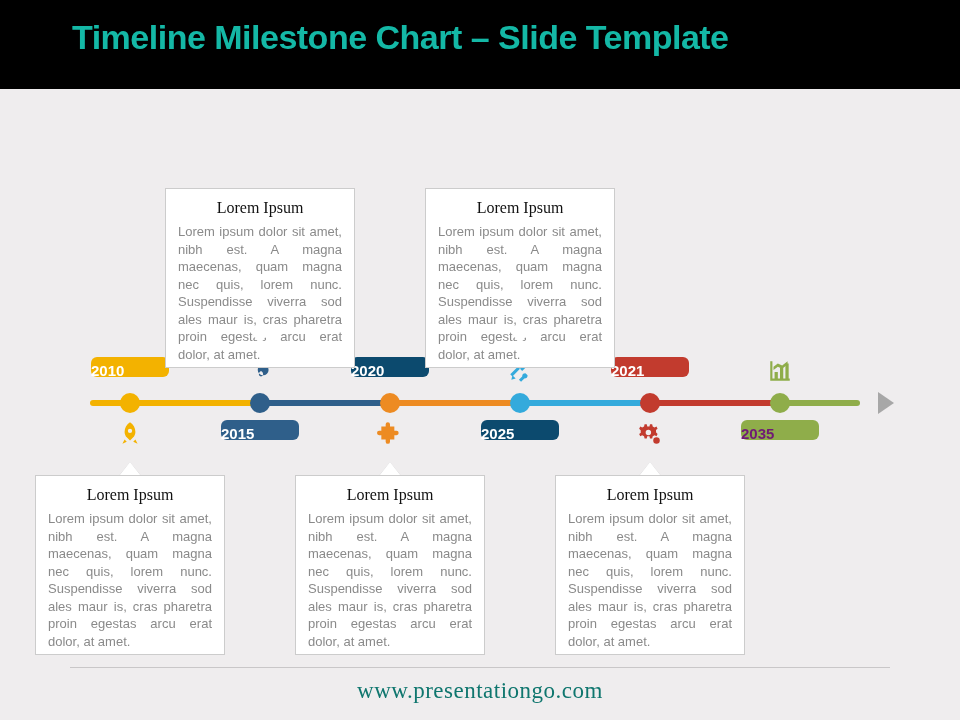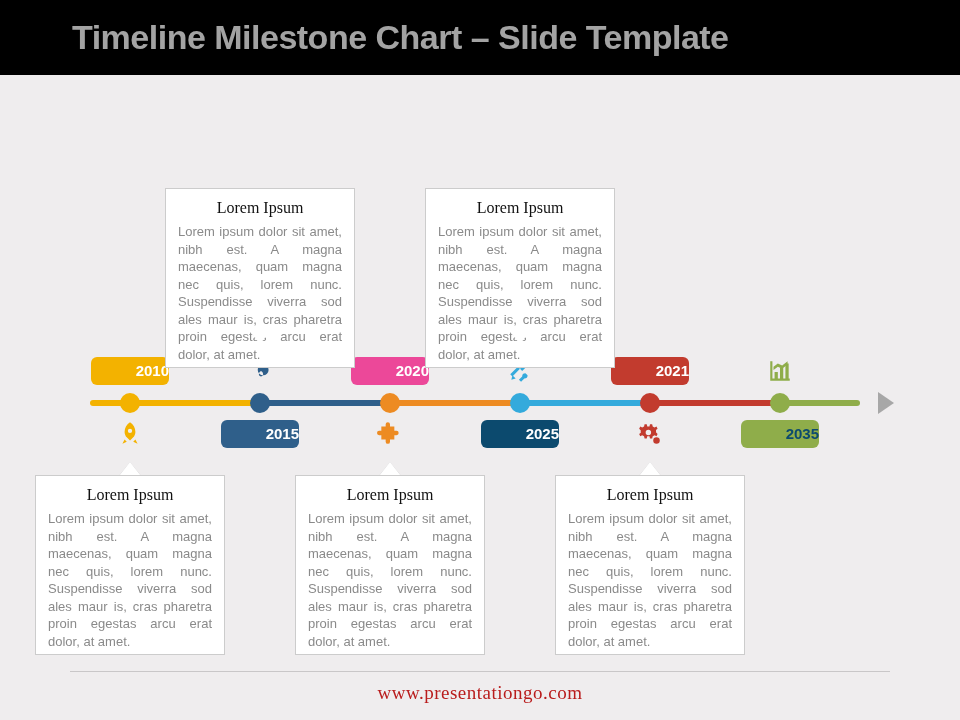--- a/index.html
+++ b/index.html
@@ -1,38 +1,38 @@
 <!DOCTYPE html>
 <html><head>
 <meta charset="utf-8">
 <style>
   *{box-sizing:border-box;margin:0;padding:0}
   body{width:960px;height:720px;background:#efedee;font-family:Arial,Helvetica,sans-serif;position:relative;overflow:hidden}
-  .header{background:#000;color:#a3a3a3;padding:18px 28px 18px 72px;position:relative}
+  .header{background:#000;color:#14b8a6;padding:18px 28px 32px 72px;position:relative}
   .header h1{font-size:34px;font-weight:700;letter-spacing:-0.5px;line-height:1.15}
   .ring{position:absolute;left:-6px;top:22px;width:44px;height:44px}
   .ring svg{display:block}
   .canvas{position:absolute;left:0;top:120px;width:960px;height:520px}
   .axis{position:absolute;left:90px;top:280px;width:790px;height:6px}
   .seg{position:absolute;top:0;height:6px;border-radius:3px}
   .arrow{position:absolute;top:-8px;right:-14px;width:0;height:0;border-left:16px solid #a7a7a7;border-top:11px solid transparent;border-bottom:11px solid transparent}
   .dot{position:absolute;top:-7px;width:20px;height:20px;border-radius:50%}
-  .year{position:absolute;width:78px;height:28px;border-radius:6px;color:#fff;font-weight:700;font-size:15px;line-height:28px;text-align:right}
+  .year{position:absolute;width:78px;height:20px;border-radius:6px;color:#fff;font-weight:700;font-size:15px;line-height:28px;text-align:left}
   .icon{position:absolute;width:30px;height:30px;display:flex;align-items:center;justify-content:center}
   .card{position:absolute;width:190px;background:#fff;border:1px solid #ccc;padding:10px 12px 4px}
   .card h3{font-family:Georgia,'Times New Roman',serif;font-weight:400;font-size:16px;text-align:center;color:#111;margin-bottom:6px}
   .card p{font-size:13px;line-height:1.35;color:#8a8a8a;text-align:justify}
   .pointer{position:absolute;width:0;height:0}
   .pointer.down{border-left:11px solid transparent;border-right:11px solid transparent;border-top:14px solid #fff}
   .pointer.down::before{content:"";position:absolute;left:-12px;top:-15px;border-left:12px solid transparent;border-right:12px solid transparent;border-top:15px solid #ccc;z-index:-1}
   .pointer.up{border-left:11px solid transparent;border-right:11px solid transparent;border-bottom:14px solid #fff}
   .pointer.up::before{content:"";position:absolute;left:-12px;top:0;border-left:12px solid transparent;border-right:12px solid transparent;border-bottom:15px solid #ccc;z-index:-1}
   .footer{position:absolute;bottom:0;left:0;width:960px;text-align:center;padding:14px 0 16px}
   .footer hr{border:none;border-top:1px solid #c9c7c8;margin:0 70px 10px}
-  .footer a{color:#b91c1c;font-size:19px;text-decoration:none;letter-spacing:0.5px;font-family:Georgia,serif}
+  .footer a{color:#0f766e;font-size:23px;text-decoration:none;letter-spacing:0.5px;font-family:Georgia,serif}
 </style>
 </head>
 <body>
 
 <div class="ring">
   <svg viewBox="0 0 44 44">
       <circle cx="22" cy="22" r="15" fill="none" stroke="#fff" stroke-width="6"></circle>
       <circle cx="22" cy="22" r="9" fill="none" stroke="#bfbfbf" stroke-width="2"></circle>
     </svg>
 </div>
@@ -56,24 +56,24 @@
     <div class="dot" style="left:30px;background:#f3b200"></div>
     <div class="dot" style="left:160px;background:#2f5f8a"></div>
     <div class="dot" style="left:290px;background:#ed8b22"></div>
     <div class="dot" style="left:420px;background:#34aadc"></div>
     <div class="dot" style="left:550px;background:#c23b2e"></div>
     <div class="dot" style="left:680px;background:#8fad4a"></div>
   </div>
 
   <div class="year" style="left:91px;top:237px;background:#f3b200">2010</div>
   <div class="year" style="left:221px;top:300px;background:#2f5f8a">2015</div>
-  <div class="year" style="left:351px;top:237px;background:#ec4899">2020</div>
+  <div class="year" style="left:351px;top:237px;background:#0c4a6e">2020</div>
   <div class="year" style="left:481px;top:300px;background:#0c4a6e">2025</div>
   <div class="year" style="left:611px;top:237px;background:#c23b2e">2021</div>
-  <div class="year" style="left:741px;top:300px;background:#8fad4a;color:#0c4a6e">2035</div>
+  <div class="year" style="left:741px;top:300px;background:#8fad4a;color:#701a75">2035</div>
 
   <div class="icon" style="left:115px;top:298px;color:#f3b200">
     <svg viewBox="0 0 24 24" width="26" height="26" fill="currentColor">
         <path d="M12 2c3 2 5 5 5 9 0 2-1 4-2 5l-3 3-3-3c-1-1-2-3-2-5 0-4 2-7 5-9zm0 6a2 2 0 100 4 2 2 0 000-4zM7 18l-2 4 4-2zM17 18l2 4-4-2z"></path>
       </svg>
   </div>
   <div class="icon" style="left:246px;top:236px;color:#2f5f8a">
     <svg viewBox="0 0 24 24" width="26" height="26" fill="currentColor">
         <path d="M12 2c1 4-3 5-3 9a5 5 0 0010 0c0-3-2-4-2-7-2 2-3 1-5-2zm0 15a2 2 0 01-2-2c0-2 2-3 2-3s2 1 2 3a2 2 0 01-2 2z"></path>
       </svg>

